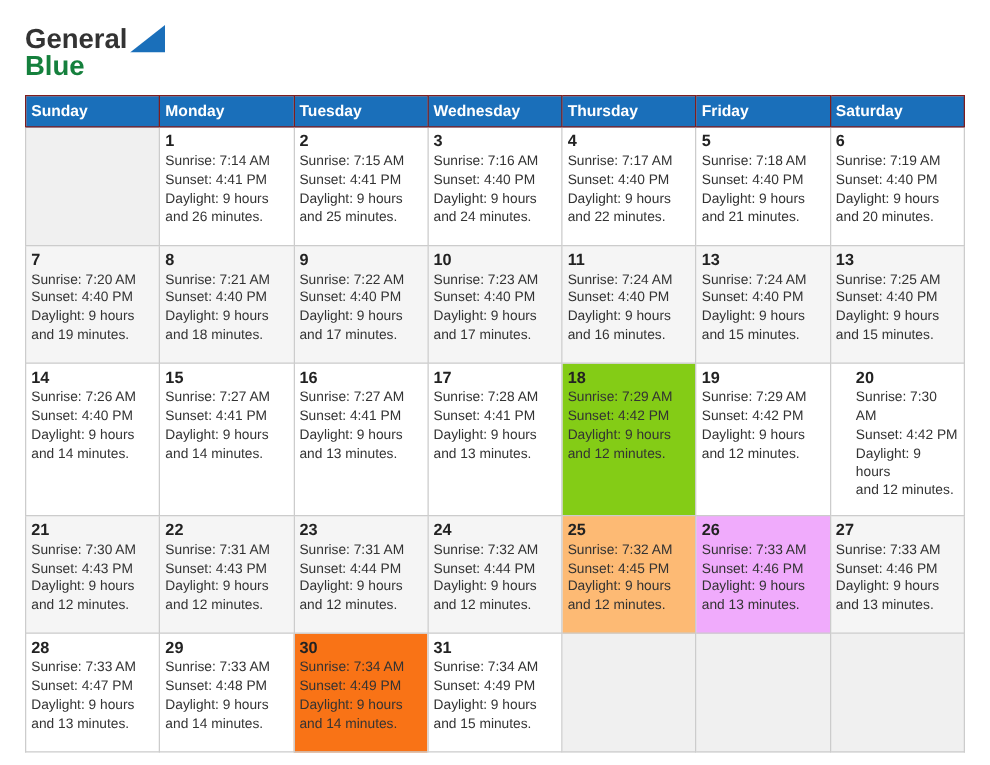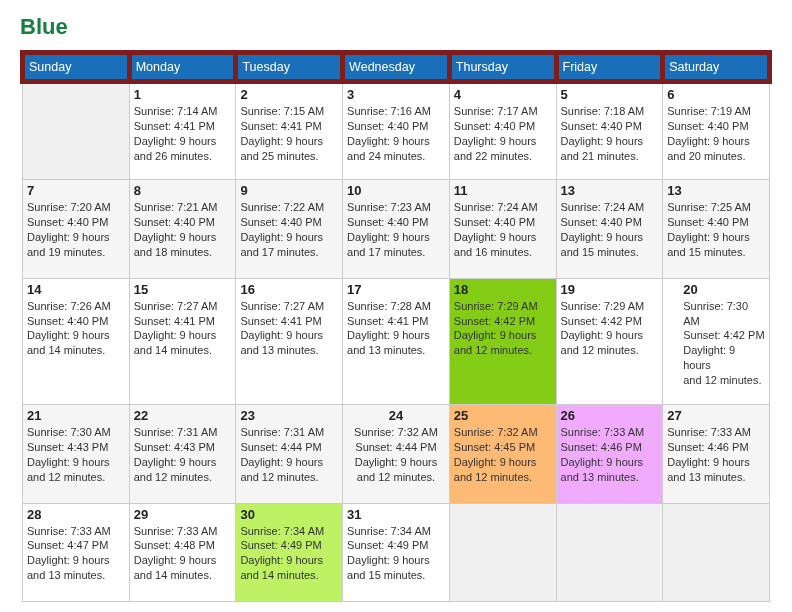--- a/index.html
+++ b/index.html
@@ -50,24 +50,24 @@
     .calendar {
       flex: 1;
       border-collapse: collapse;
       width: 100%;
       table-layout: fixed;
     }
     .calendar th {
       background: #1a6fba;
       color: #fff;
       font-size: 12.5px;
-      font-weight: normal;
+      font-weight: bold;
       padding: 5px 4px;
       text-align: left;
-      border: 5px solid #7f1d1d;
+      border: 1px solid #7f1d1d;
     }
     .calendar td {
       vertical-align: top;
       border: 1px solid #ccc;
       padding: 3px 4px 3px 4px;
       font-size: 10px;
       color: #333;
       background: #fff;
       height: 88px;
     }
@@ -92,20 +92,26 @@
     .empty-cell {
       background: #f0f0f0 !important;
     }
   </style>
 </head>
 <body>
 
 <div class="page">
   <div class="header">
     <div class="logo">
+      <div class="logo-row">
+        <span style="font-size:22px;font-weight:bold;color:#333;">General</span>
+        <svg width="28" height="22" viewBox="0 0 28 22">
+          <polygon points="0,22 28,0 28,22" fill="#1a6fba"></polygon>
+        </svg>
+      </div>
       <span style="font-size:22px;font-weight:bold;color:#15803d;margin-top:-4px;">Blue</span>
     </div>
     <div class="title-block">
       <div class="month-title"></div>
       <div class="location"></div>
     </div>
   </div>
 
   <table class="calendar">
     <thead>
@@ -213,21 +219,21 @@
             <div class="day-info">Sunrise: 7:30 AM<br>Sunset: 4:43 PM<br>Daylight: 9 hours<br>and 12 minutes.</div>
           </td>
           <td style="background: rgb(245, 245, 245);">
             <span class="day-num">22</span>
             <div class="day-info">Sunrise: 7:31 AM<br>Sunset: 4:43 PM<br>Daylight: 9 hours<br>and 12 minutes.</div>
           </td>
           <td style="background: rgb(245, 245, 245);">
             <span class="day-num">23</span>
             <div class="day-info">Sunrise: 7:31 AM<br>Sunset: 4:44 PM<br>Daylight: 9 hours<br>and 12 minutes.</div>
           </td>
-          <td style="background: rgb(245, 245, 245); text-align: center;">
+          <td style="background: rgb(245, 245, 245);">
             <span class="day-num">24</span>
             <div class="day-info">Sunrise: 7:32 AM<br>Sunset: 4:44 PM<br>Daylight: 9 hours<br>and 12 minutes.</div>
           </td>
           <td style="background: #fdba74;">
             <span class="day-num">25</span>
             <div class="day-info">Sunrise: 7:32 AM<br>Sunset: 4:45 PM<br>Daylight: 9 hours<br>and 12 minutes.</div>
           </td>
           <td style="background: #f0abfc;">
             <span class="day-num">26</span>
             <div class="day-info">Sunrise: 7:33 AM<br>Sunset: 4:46 PM<br>Daylight: 9 hours<br>and 13 minutes.</div>
@@ -239,21 +245,21 @@
         </tr>
         <tr>
           <td style="background: rgb(255, 255, 255);">
             <span class="day-num">28</span>
             <div class="day-info">Sunrise: 7:33 AM<br>Sunset: 4:47 PM<br>Daylight: 9 hours<br>and 13 minutes.</div>
           </td>
           <td style="background: rgb(255, 255, 255);">
             <span class="day-num">29</span>
             <div class="day-info">Sunrise: 7:33 AM<br>Sunset: 4:48 PM<br>Daylight: 9 hours<br>and 14 minutes.</div>
           </td>
-          <td style="background: #bef264;">
+          <td style="background: #f97316;">
             <span class="day-num">30</span>
             <div class="day-info">Sunrise: 7:34 AM<br>Sunset: 4:49 PM<br>Daylight: 9 hours<br>and 14 minutes.</div>
           </td>
           <td style="background: rgb(255, 255, 255);">
             <span class="day-num">31</span>
             <div class="day-info">Sunrise: 7:34 AM<br>Sunset: 4:49 PM<br>Daylight: 9 hours<br>and 15 minutes.</div>
           </td>
           <td class="empty-cell"></td>
           <td class="empty-cell"></td>
           <td class="empty-cell"></td>

